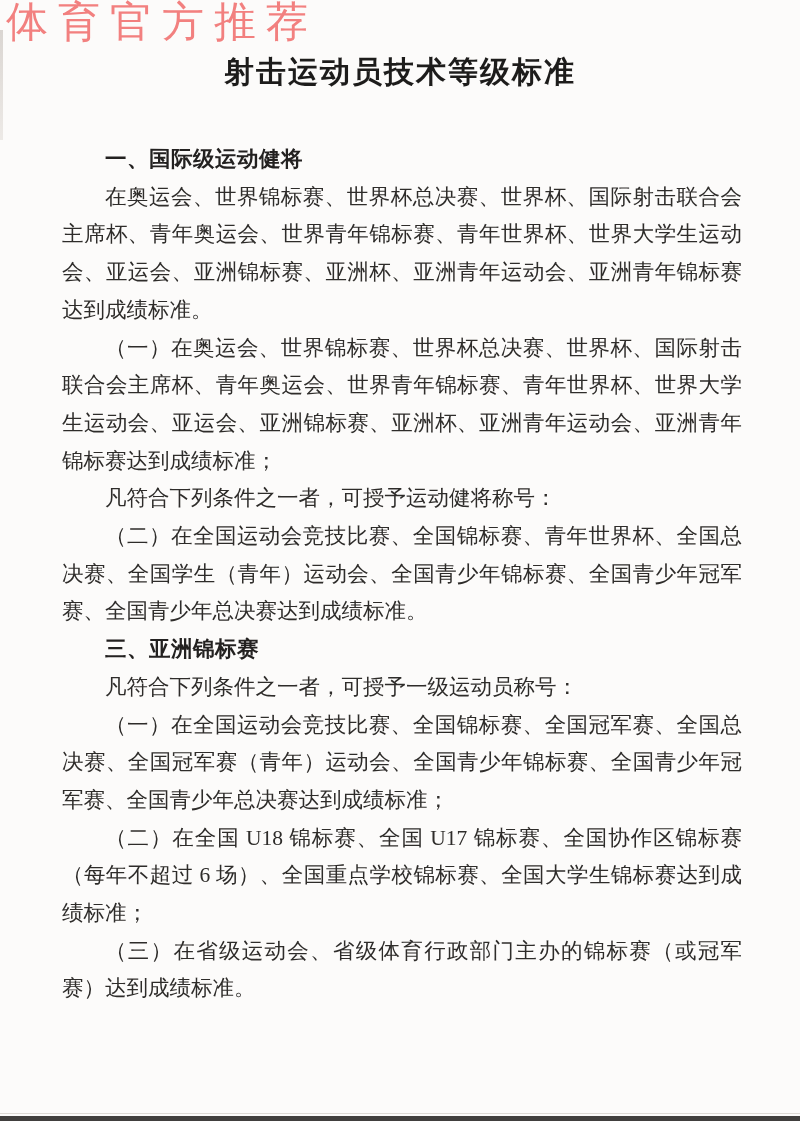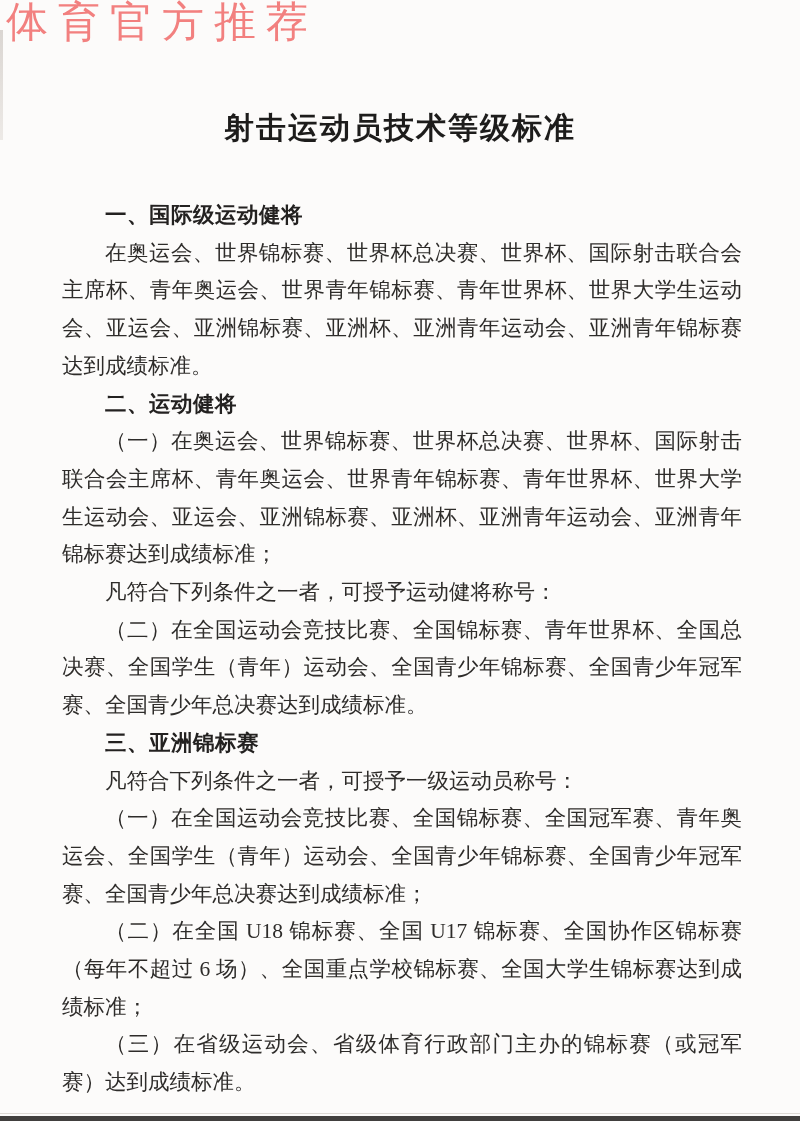--- a/index.html
+++ b/index.html
@@ -19,21 +19,21 @@
     top: -6px; left: 6px;
     font-family: "Liberation Serif", serif;
     font-size: 42px;
     letter-spacing: 10px;
     font-weight: 400;
     white-space: nowrap;
     user-select: none;
   }
   .doc-title {
     margin: 0;
-    padding-top: 108px;
+    padding-top: 52px;
     text-align: center;
     font-family: "Liberation Serif", serif;
     font-size: 30px;
     font-weight: 700;
     letter-spacing: 2px;
     color: #1d1c1b;
   }
   .content {
     margin: 48px 58px 0 62px;
     font-size: 21.5px;
@@ -77,27 +77,26 @@
 <body>
 
 <div class="page">
   <div class="watermark" style="color: rgb(242, 128, 127);">体育官方推荐</div>
 
   <h1 class="doc-title">射击运动员技术等级标准</h1>
 
   <main class="content" id="doc-body">
       <div class="section-heading">一、国际级运动健将</div>
       <p class="para">在奥运会、世界锦标赛、世界杯总决赛、世界杯、国际射击联合会主席杯、青年奥运会、世界青年锦标赛、青年世界杯、世界大学生运动会、亚运会、亚洲锦标赛、亚洲杯、亚洲青年运动会、亚洲青年锦标赛达到成绩标准。</p>
-      <div class="section-heading">二、运动健将</div>
       <p class="para">（一）在奥运会、世界锦标赛、世界杯总决赛、世界杯、国际射击联合会主席杯、青年奥运会、世界青年锦标赛、青年世界杯、世界大学生运动会、亚运会、亚洲锦标赛、亚洲杯、亚洲青年运动会、亚洲青年锦标赛达到成绩标准；</p>
       <p class="para">凡符合下列条件之一者，可授予运动健将称号：</p>
       <p class="para">（二）在全国运动会竞技比赛、全国锦标赛、青年世界杯、全国总决赛、全国学生（青年）运动会、全国青少年锦标赛、全国青少年冠军赛、全国青少年总决赛达到成绩标准。</p>
       <div class="section-heading">三、亚洲锦标赛</div>
       <p class="para">凡符合下列条件之一者，可授予一级运动员称号：</p>
-      <p class="para">（一）在全国运动会竞技比赛、全国锦标赛、全国冠军赛、青年奥运会、全国学生（青年）运动会、全国青少年锦标赛、全国青少年冠军赛、全国青少年总决赛达到成绩标准；</p>
+      <p class="para">（一）在全国运动会竞技比赛、全国锦标赛、全国冠军赛、全国总决赛、全国冠军赛（青年）运动会、全国青少年锦标赛、全国青少年冠军赛、全国青少年总决赛达到成绩标准；</p>
       <p class="para">（二）在全国 U18 锦标赛、全国 U17 锦标赛、全国协作区锦标赛（每年不超过 6 场）、全国重点学校锦标赛、全国大学生锦标赛达到成绩标准；</p>
       <p class="para">（三）在省级运动会、省级体育行政部门主办的锦标赛（或冠军赛）达到成绩标准。</p>
     </main>
 
   <div class="edge-artifact"></div>
   <div class="bottom-hairline"></div>
   <div class="bottom-bar"></div>
 </div>
 
 </body></html>

